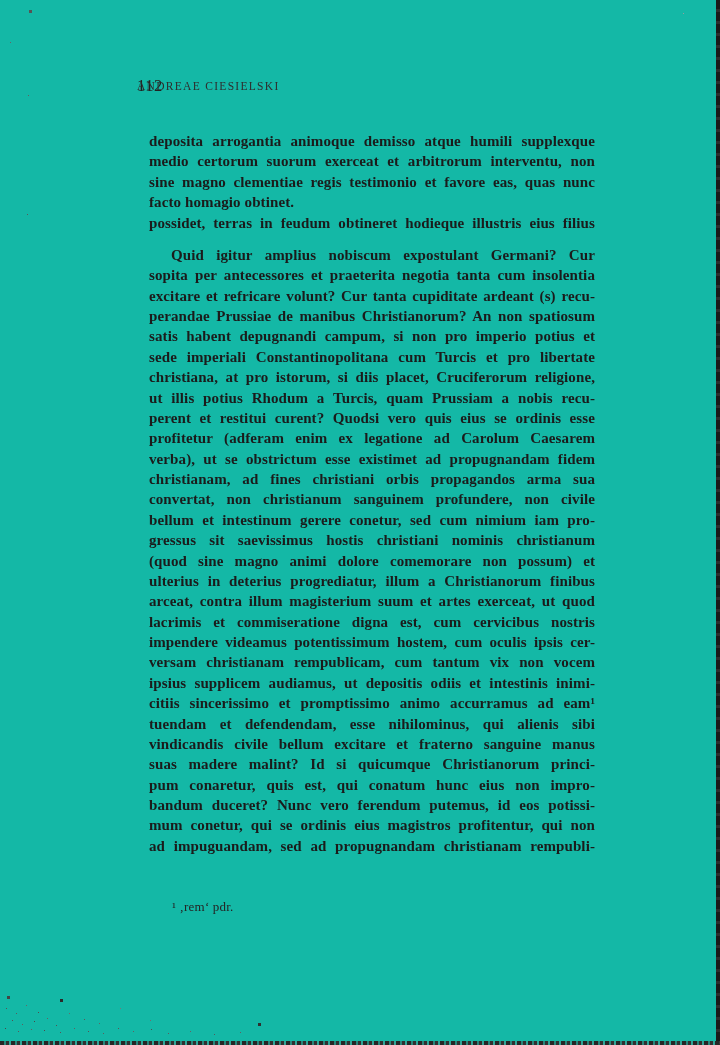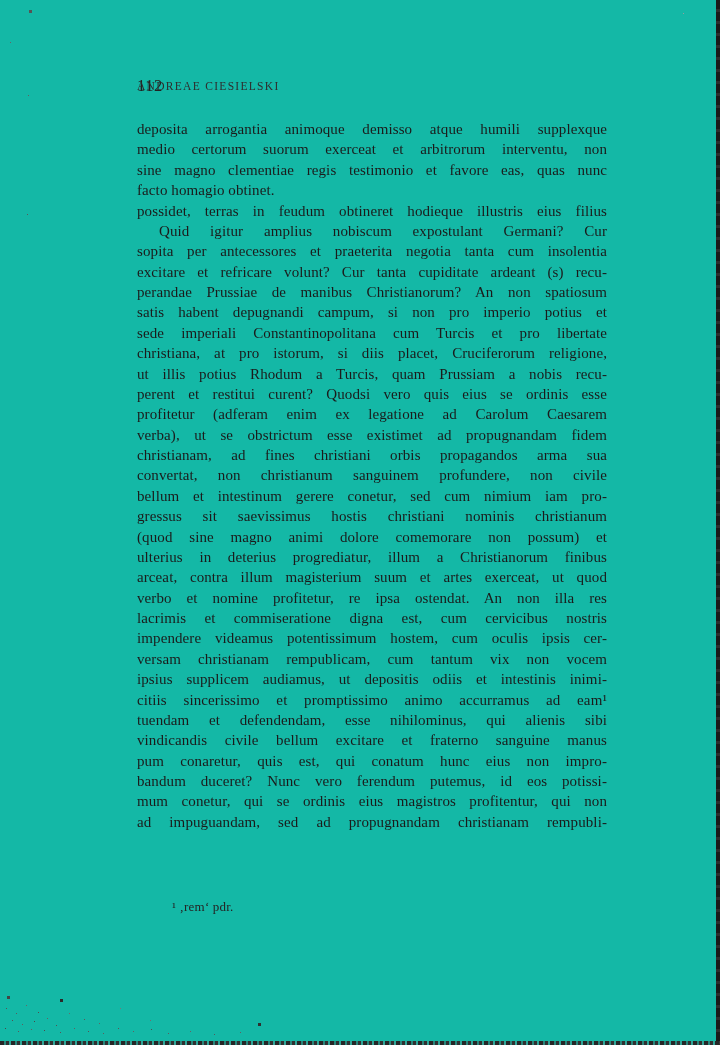--- a/index.html
+++ b/index.html
@@ -59,21 +59,21 @@
     text-align-last: justify;
     white-space: nowrap;
     letter-spacing: 0.1px;
   }
   .tline.last {
     text-align-last: left;
   }
   .tline.indent {
     text-indent: 22px;
   }
-  .paragraph { margin: 0; }
+  .paragraph { margin: 12px; font-weight: bold; }
 
   
   #footnote {
     position: absolute;
     left: 172px;
     top: 899px;
     font-size: 13px;
     color: #242424;
     letter-spacing: 0.2px;
   }
@@ -173,28 +173,28 @@
         <div class="tline">perent et restitui curent? Quodsi vero quis eius se ordinis esse</div>
         <div class="tline">profitetur (adferam enim ex legatione ad Carolum Caesarem</div>
         <div class="tline">verba), ut se obstrictum esse existimet ad propugnandam fidem</div>
         <div class="tline">christianam, ad fines christiani orbis propagandos arma sua</div>
         <div class="tline">convertat, non christianum sanguinem profundere, non civile</div>
         <div class="tline">bellum et intestinum gerere conetur, sed cum nimium iam pro-</div>
         <div class="tline">gressus sit saevissimus hostis christiani nominis christianum</div>
         <div class="tline">(quod sine magno animi dolore comemorare non possum) et</div>
         <div class="tline">ulterius in deterius progrediatur, illum a Christianorum finibus</div>
         <div class="tline">arceat, contra illum magisterium suum et artes exerceat, ut quod</div>
-        <div class="tline">verbo et nomine profitetur, re ipsa ostendat. An non illa res</div>
         <div class="tline">lacrimis et commiseratione digna est, cum cervicibus nostris</div>
         <div class="tline">impendere videamus potentissimum hostem, cum oculis ipsis cer-</div>
         <div class="tline">versam christianam rempublicam, cum tantum vix non vocem</div>
         <div class="tline">ipsius supplicem audiamus, ut depositis odiis et intestinis inimi-</div>
         <div class="tline">citiis sincerissimo et promptissimo animo accurramus ad eam¹</div>
         <div class="tline">tuendam et defendendam, esse nihilominus, qui alienis sibi</div>
         <div class="tline">vindicandis civile bellum excitare et fraterno sanguine manus</div>
+        <div class="tline">suas madere malint? Id si quicumque Christianorum princi-</div>
         <div class="tline">pum conaretur, quis est, qui conatum hunc eius non impro-</div>
         <div class="tline">bandum duceret? Nunc vero ferendum putemus, id eos potissi-</div>
         <div class="tline">mum conetur, qui se ordinis eius magistros profitentur, qui non</div>
         <div class="tline">ad impuguandam, sed ad propugnandam christianam rempubli-</div>
       </div>
   </div>
 
   <div id="footnote">¹ ‚rem‘ pdr.</div>
 
   <div id="scan-edge-right"></div>

